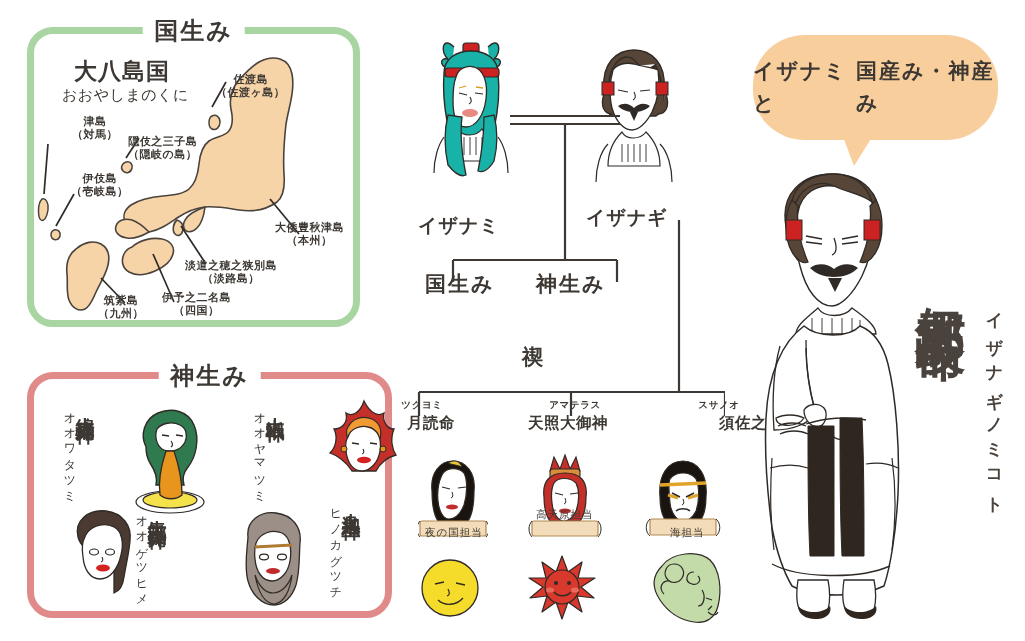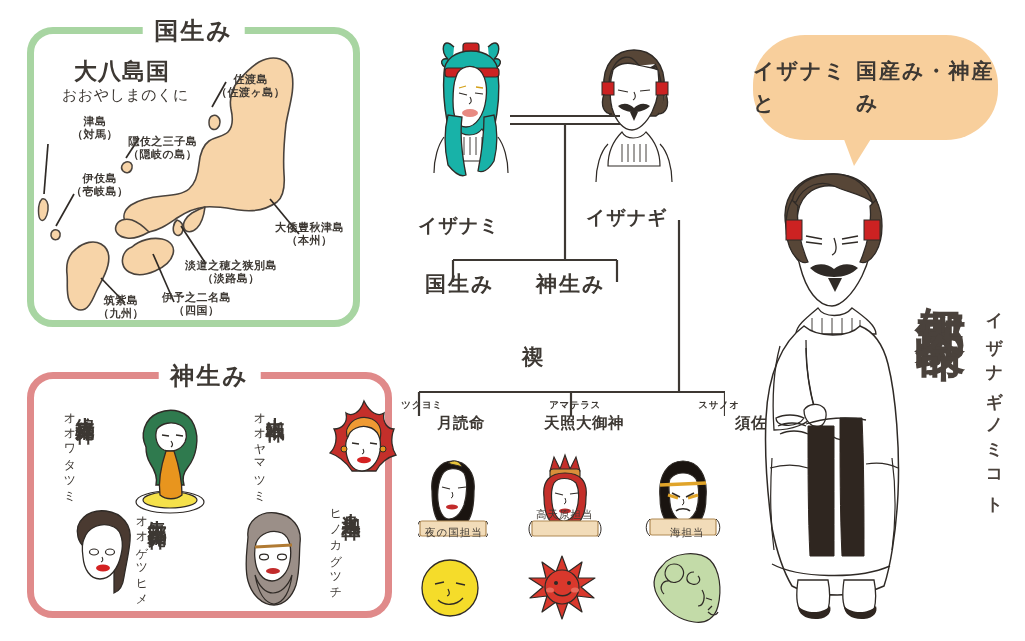--- a/index.html
+++ b/index.html
@@ -29,21 +29,21 @@
   
   .v-label{position:absolute;display:flex;flex-direction:row-reverse;align-items:flex-start;}
   .v-kanji{writing-mode:vertical-rl;text-orientation:upright;font-size:19px;font-weight:700;letter-spacing:2px;line-height:1;}
   .v-kana{writing-mode:vertical-rl;text-orientation:upright;font-size:12px;letter-spacing:2px;line-height:1;margin-left:2px;padding-top:3px;}
 
   
   #tree-svg{position:absolute;left:395px;top:20px;}
   .tree-name{position:absolute;font-size:19px;font-weight:600;letter-spacing:1px;white-space:nowrap;}
   .tree-node{position:absolute;font-size:21px;font-weight:600;letter-spacing:2px;white-space:nowrap;}
   .deity-kana{position:absolute;font-size:9.5px;letter-spacing:.6px;white-space:nowrap;text-align:center;font-weight:700;}
-  .deity-kanji{position:absolute;font-size:15.5px;font-weight:700;letter-spacing:.5px;white-space:nowrap;text-align:right;}
+  .deity-kanji{position:absolute;font-size:15.5px;font-weight:700;letter-spacing:.5px;white-space:nowrap;text-align:left;}
 
   
   .banner-text{position:absolute;font-size:10.5px;font-weight:400;letter-spacing:1px;white-space:nowrap;color:#3d3833;}
 
   
   #bubble{
     position:absolute;left:753px;top:35px;width:245px;height:105px;
     background:#f8cf9c;border-radius:52px/50px;
     display:flex;flex-direction:row;align-items:center;justify-content:center;
   }

